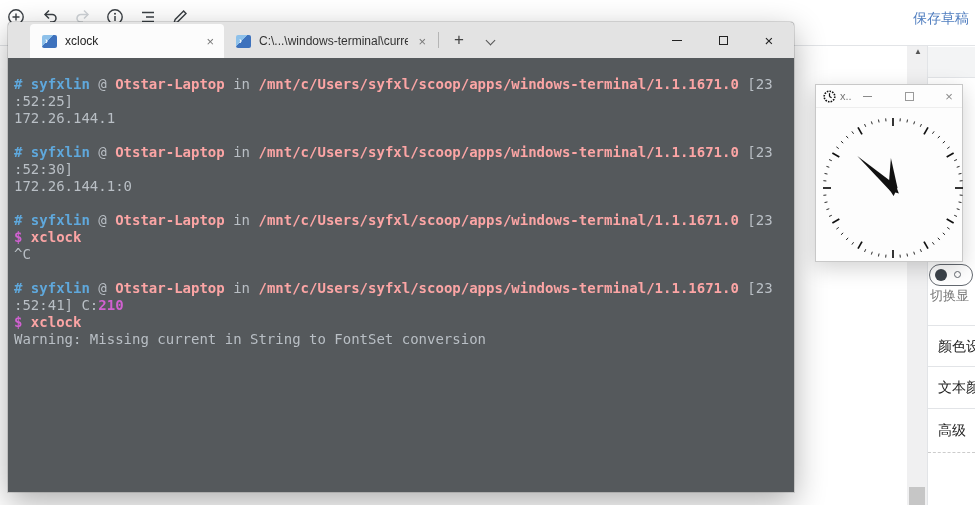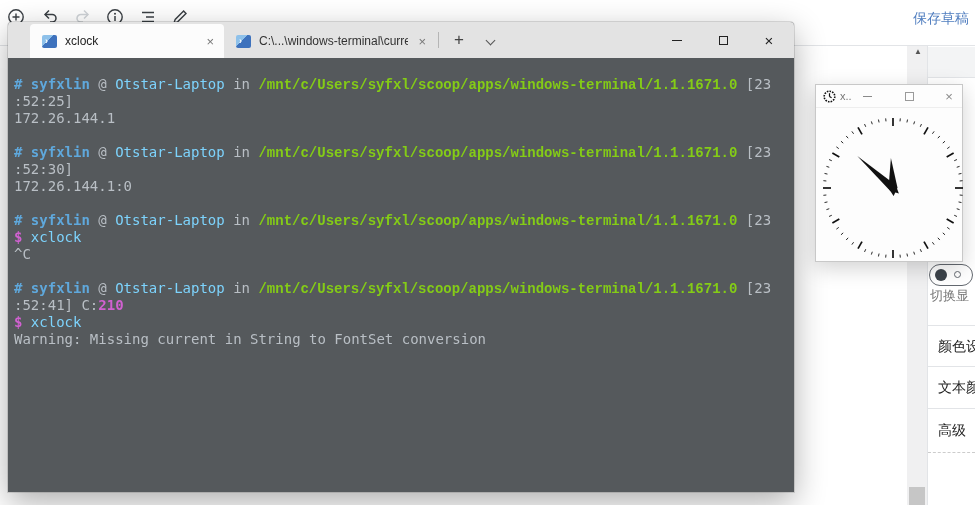--- a/index.html
+++ b/index.html
@@ -56,22 +56,22 @@
   .glyph-max { width:9px; height:9px; border:1px solid #222; }
   .glyph-close { font-size:15px; color:#222; line-height:1; }
 
   #term-content { position:absolute; left:0; top:36px; width:100%; height:434px;
     background:#55595c; padding:18px 6px 0 6px; overflow:hidden;
     font-family:"DejaVu Sans Mono","Liberation Mono",monospace; font-size:14px; line-height:17px; }
   .t-block { margin-bottom:17px; }
   .t-line { height:17px; white-space:pre; }
   .c-fg { color:#b9bfc5; }
   .c-blue { color:#5fa8dc; font-weight:bold; }
-  .c-green { color:#7dd3fc; font-weight:normal; }
-  .c-yellow { color:#84cc16; font-weight:bold;font-family:Liberation Mono, monospace; }
+  .c-green { color:#fca5a5; font-weight:bold; }
+  .c-yellow { color:#fca5a5; font-weight:bold; }
   .c-magenta { color:#d161d1; font-weight:bold; }
 
   
   #xclock { left:815px; top:84px; width:148px; height:178px; background:#fdfdfd;
     border:1px solid #c8c8c8; box-shadow:0 6px 20px rgba(0,0,0,.18); }
   #xclock-titlebar { position:absolute; left:0; top:0; width:100%; height:23px;
     border-bottom:1px solid #eee; }
   #xclock-icon { position:absolute; left:7px; top:5px; width:13px; height:13px; }
   #xclock-title { position:absolute; left:24px; top:5px; font-size:11px; color:#777; }
   .xc-btn { position:absolute; top:0; width:18px; height:23px; display:flex; align-items:center;

